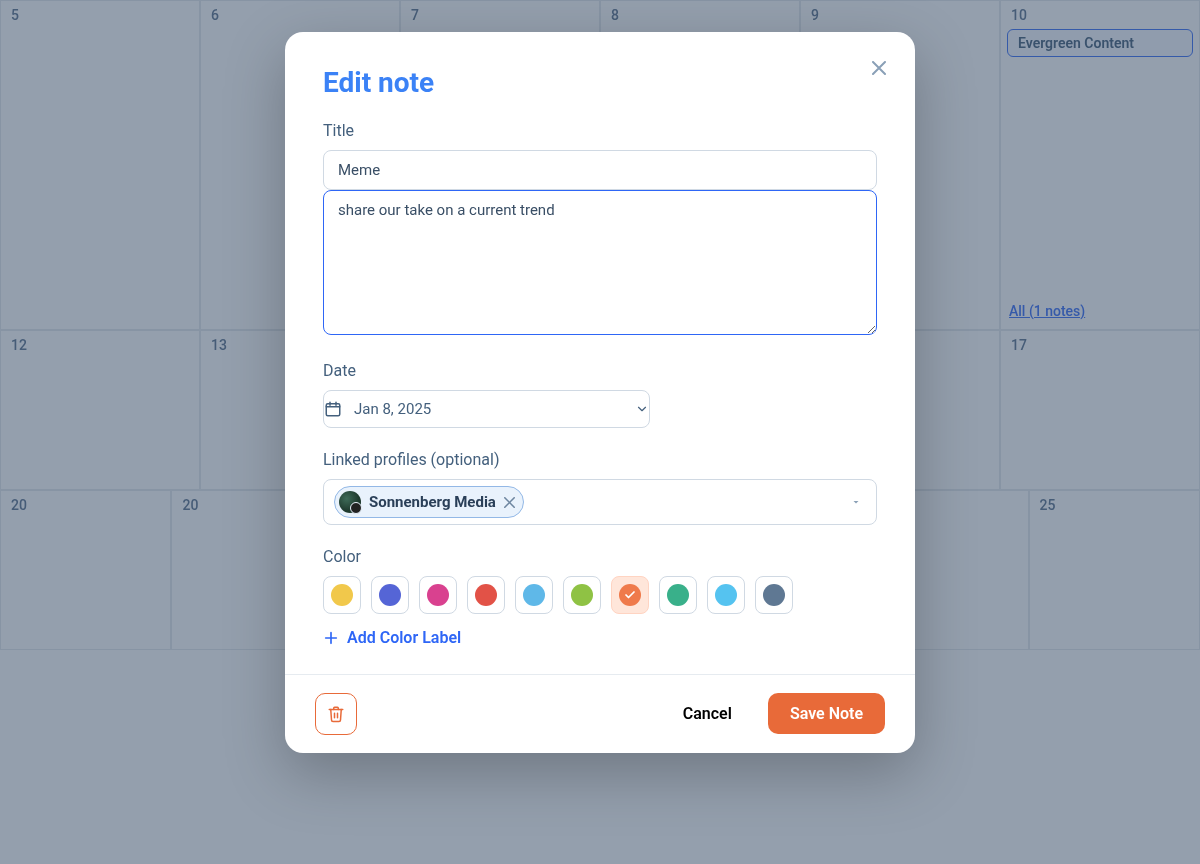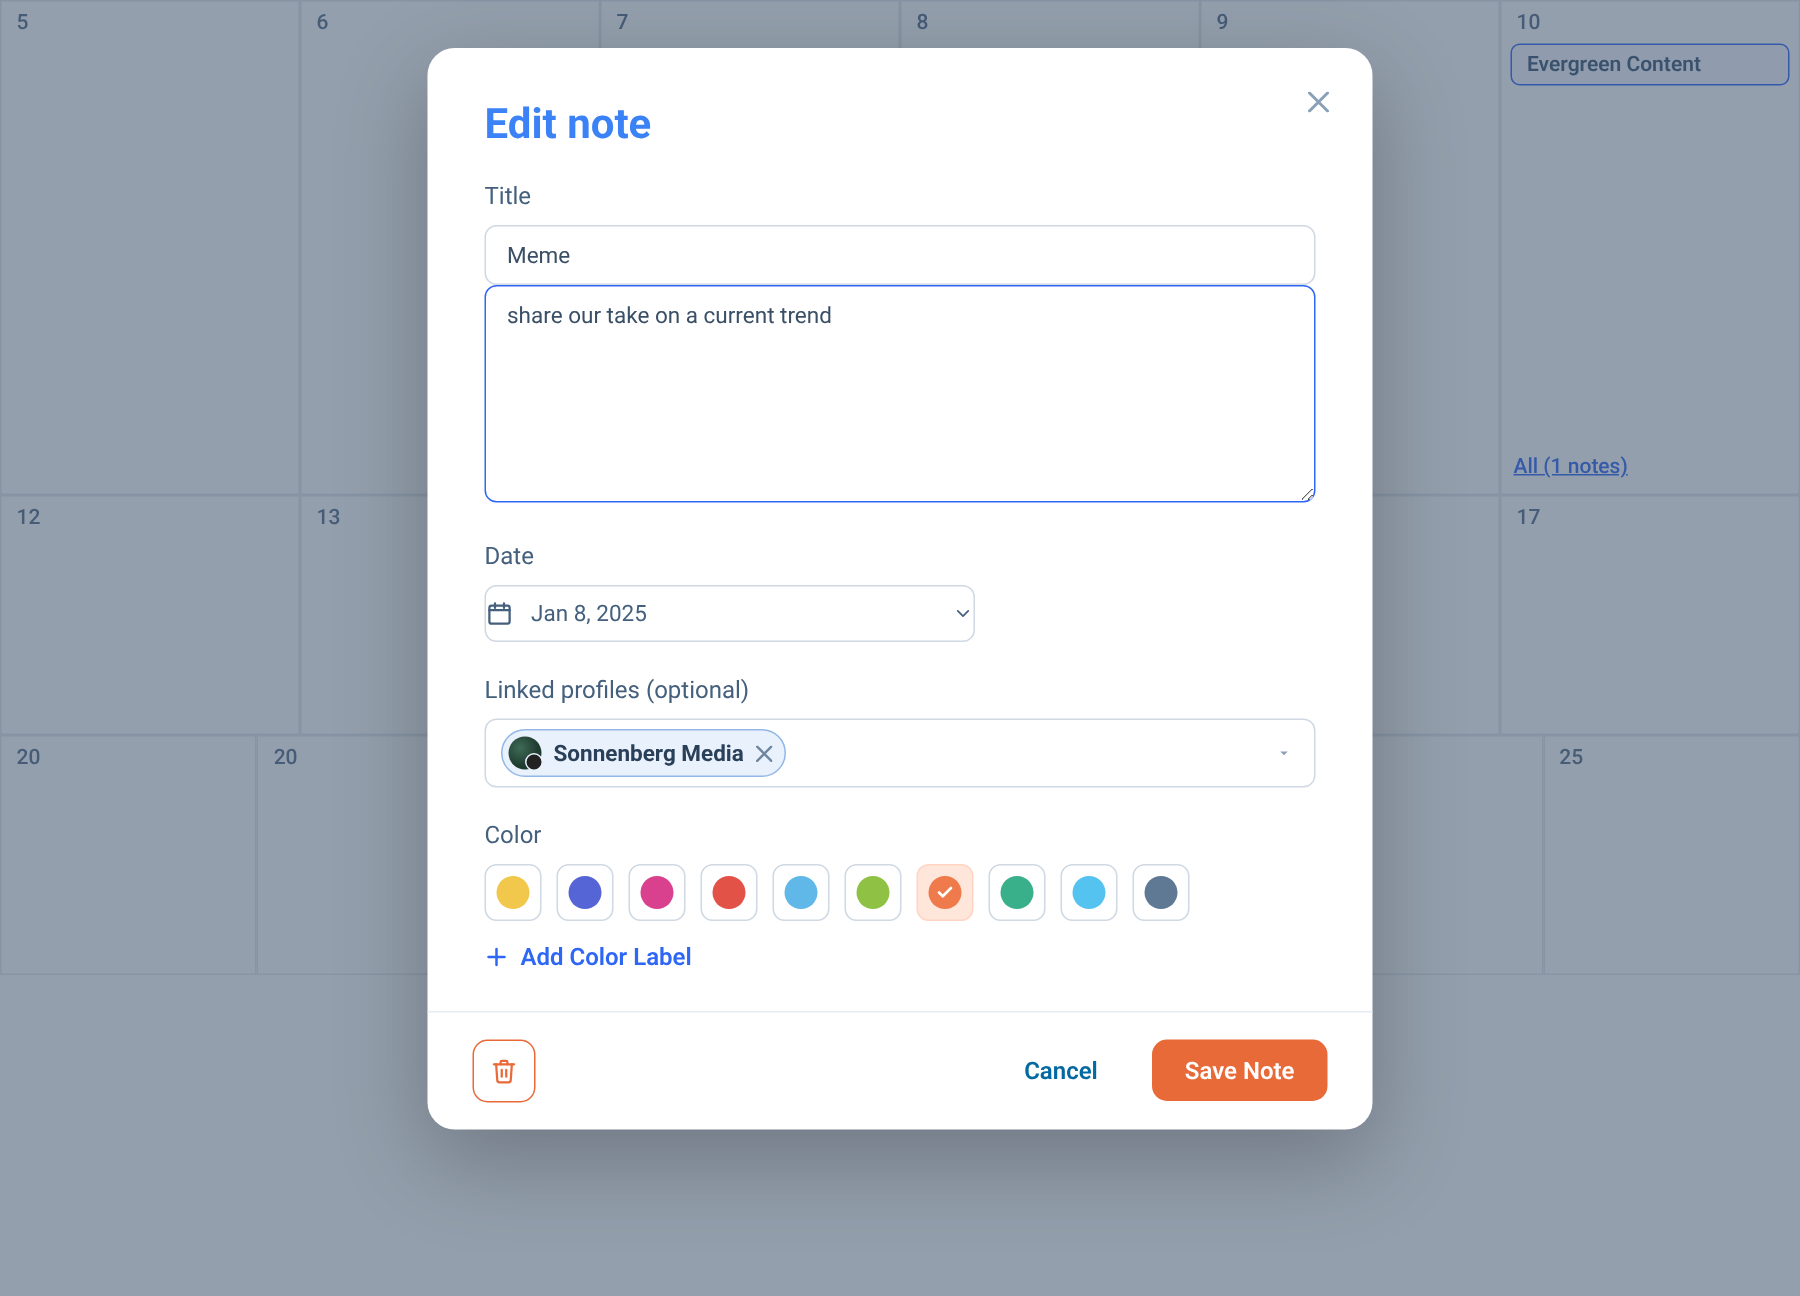--- a/index.html
+++ b/index.html
@@ -172,21 +172,21 @@
     display: flex; align-items: center; justify-content: center;
     cursor: pointer;
     background: #fff;
   }
   .footer-spacer { flex: 1; }
   .btn {
     border: none; border-radius: 10px;
     padding: 11px 22px; font-size: 16px; font-weight: 600;
     cursor: pointer;
   }
-  .btn-cancel { background: transparent; color: #0369a1; margin-right: 14px; }
+  .btn-cancel { background: transparent; color: #000000; margin-right: 14px; }
   .btn-save { background: #e86a39; color: #fff; }
 
   svg { display: block; }
 </style>
 </head>
 <body>
 
 <div class="cal-bg">
   <div class="cal-row header">
     <div class="cal-cell">

